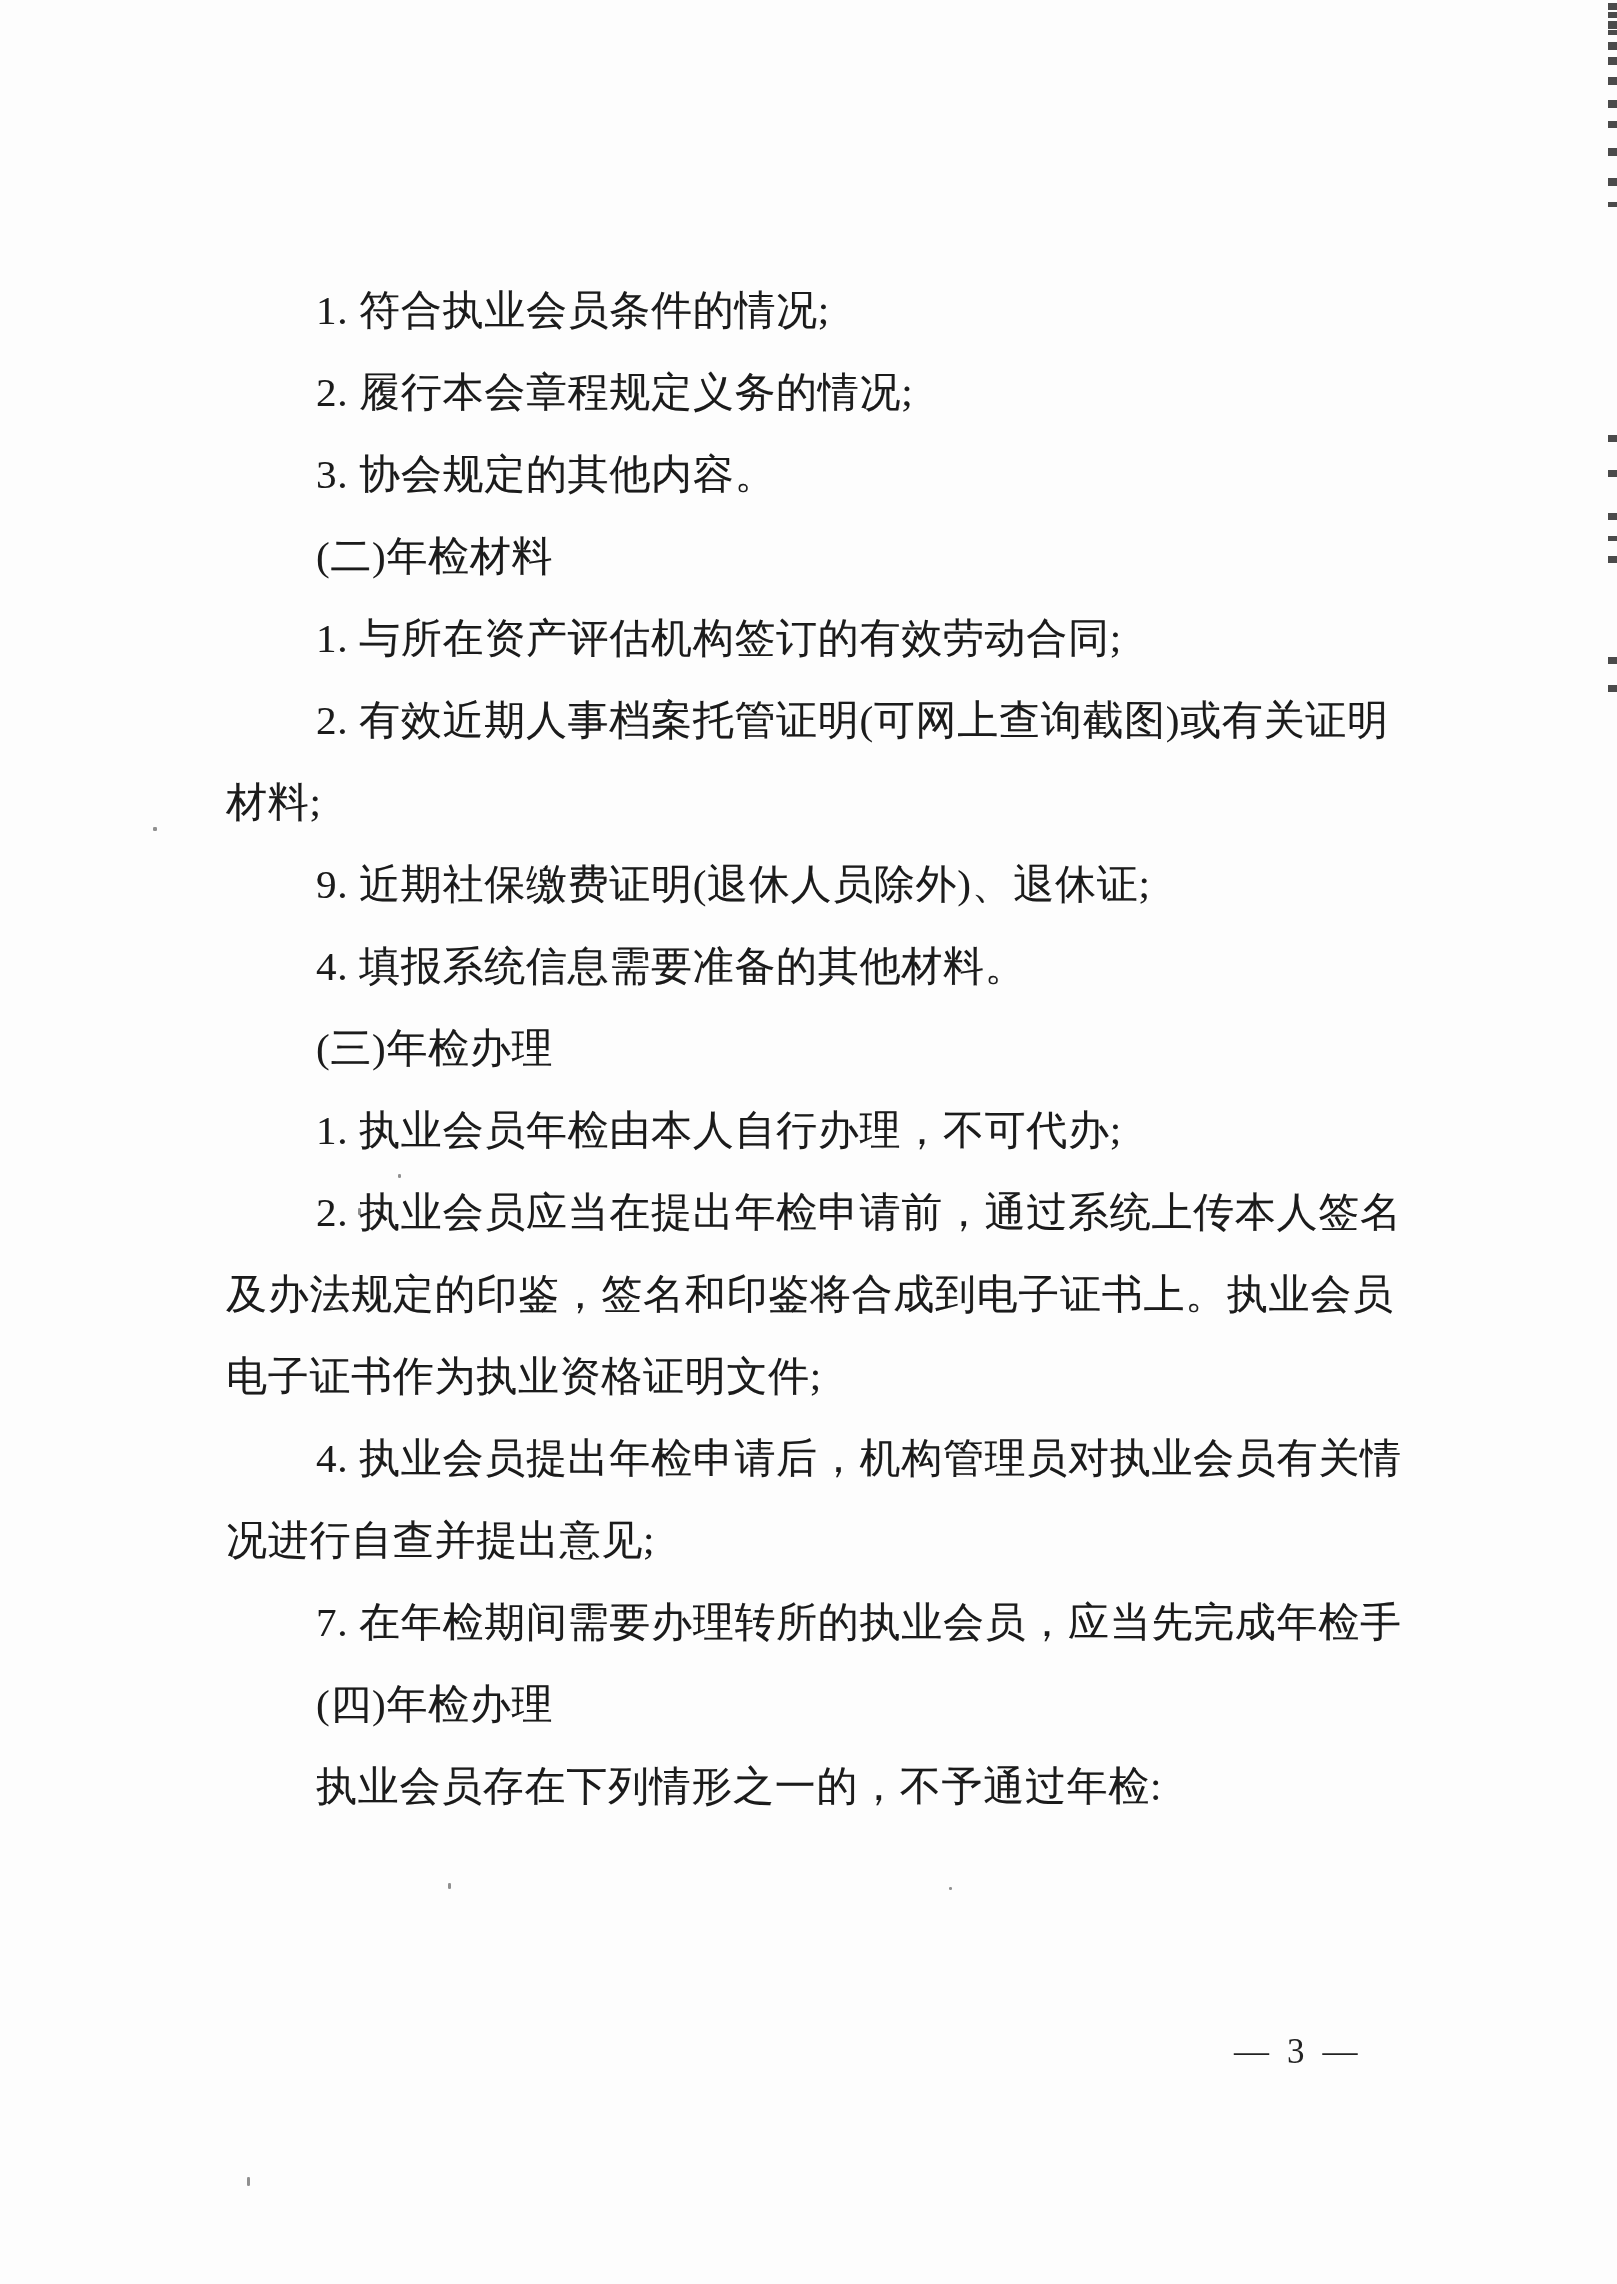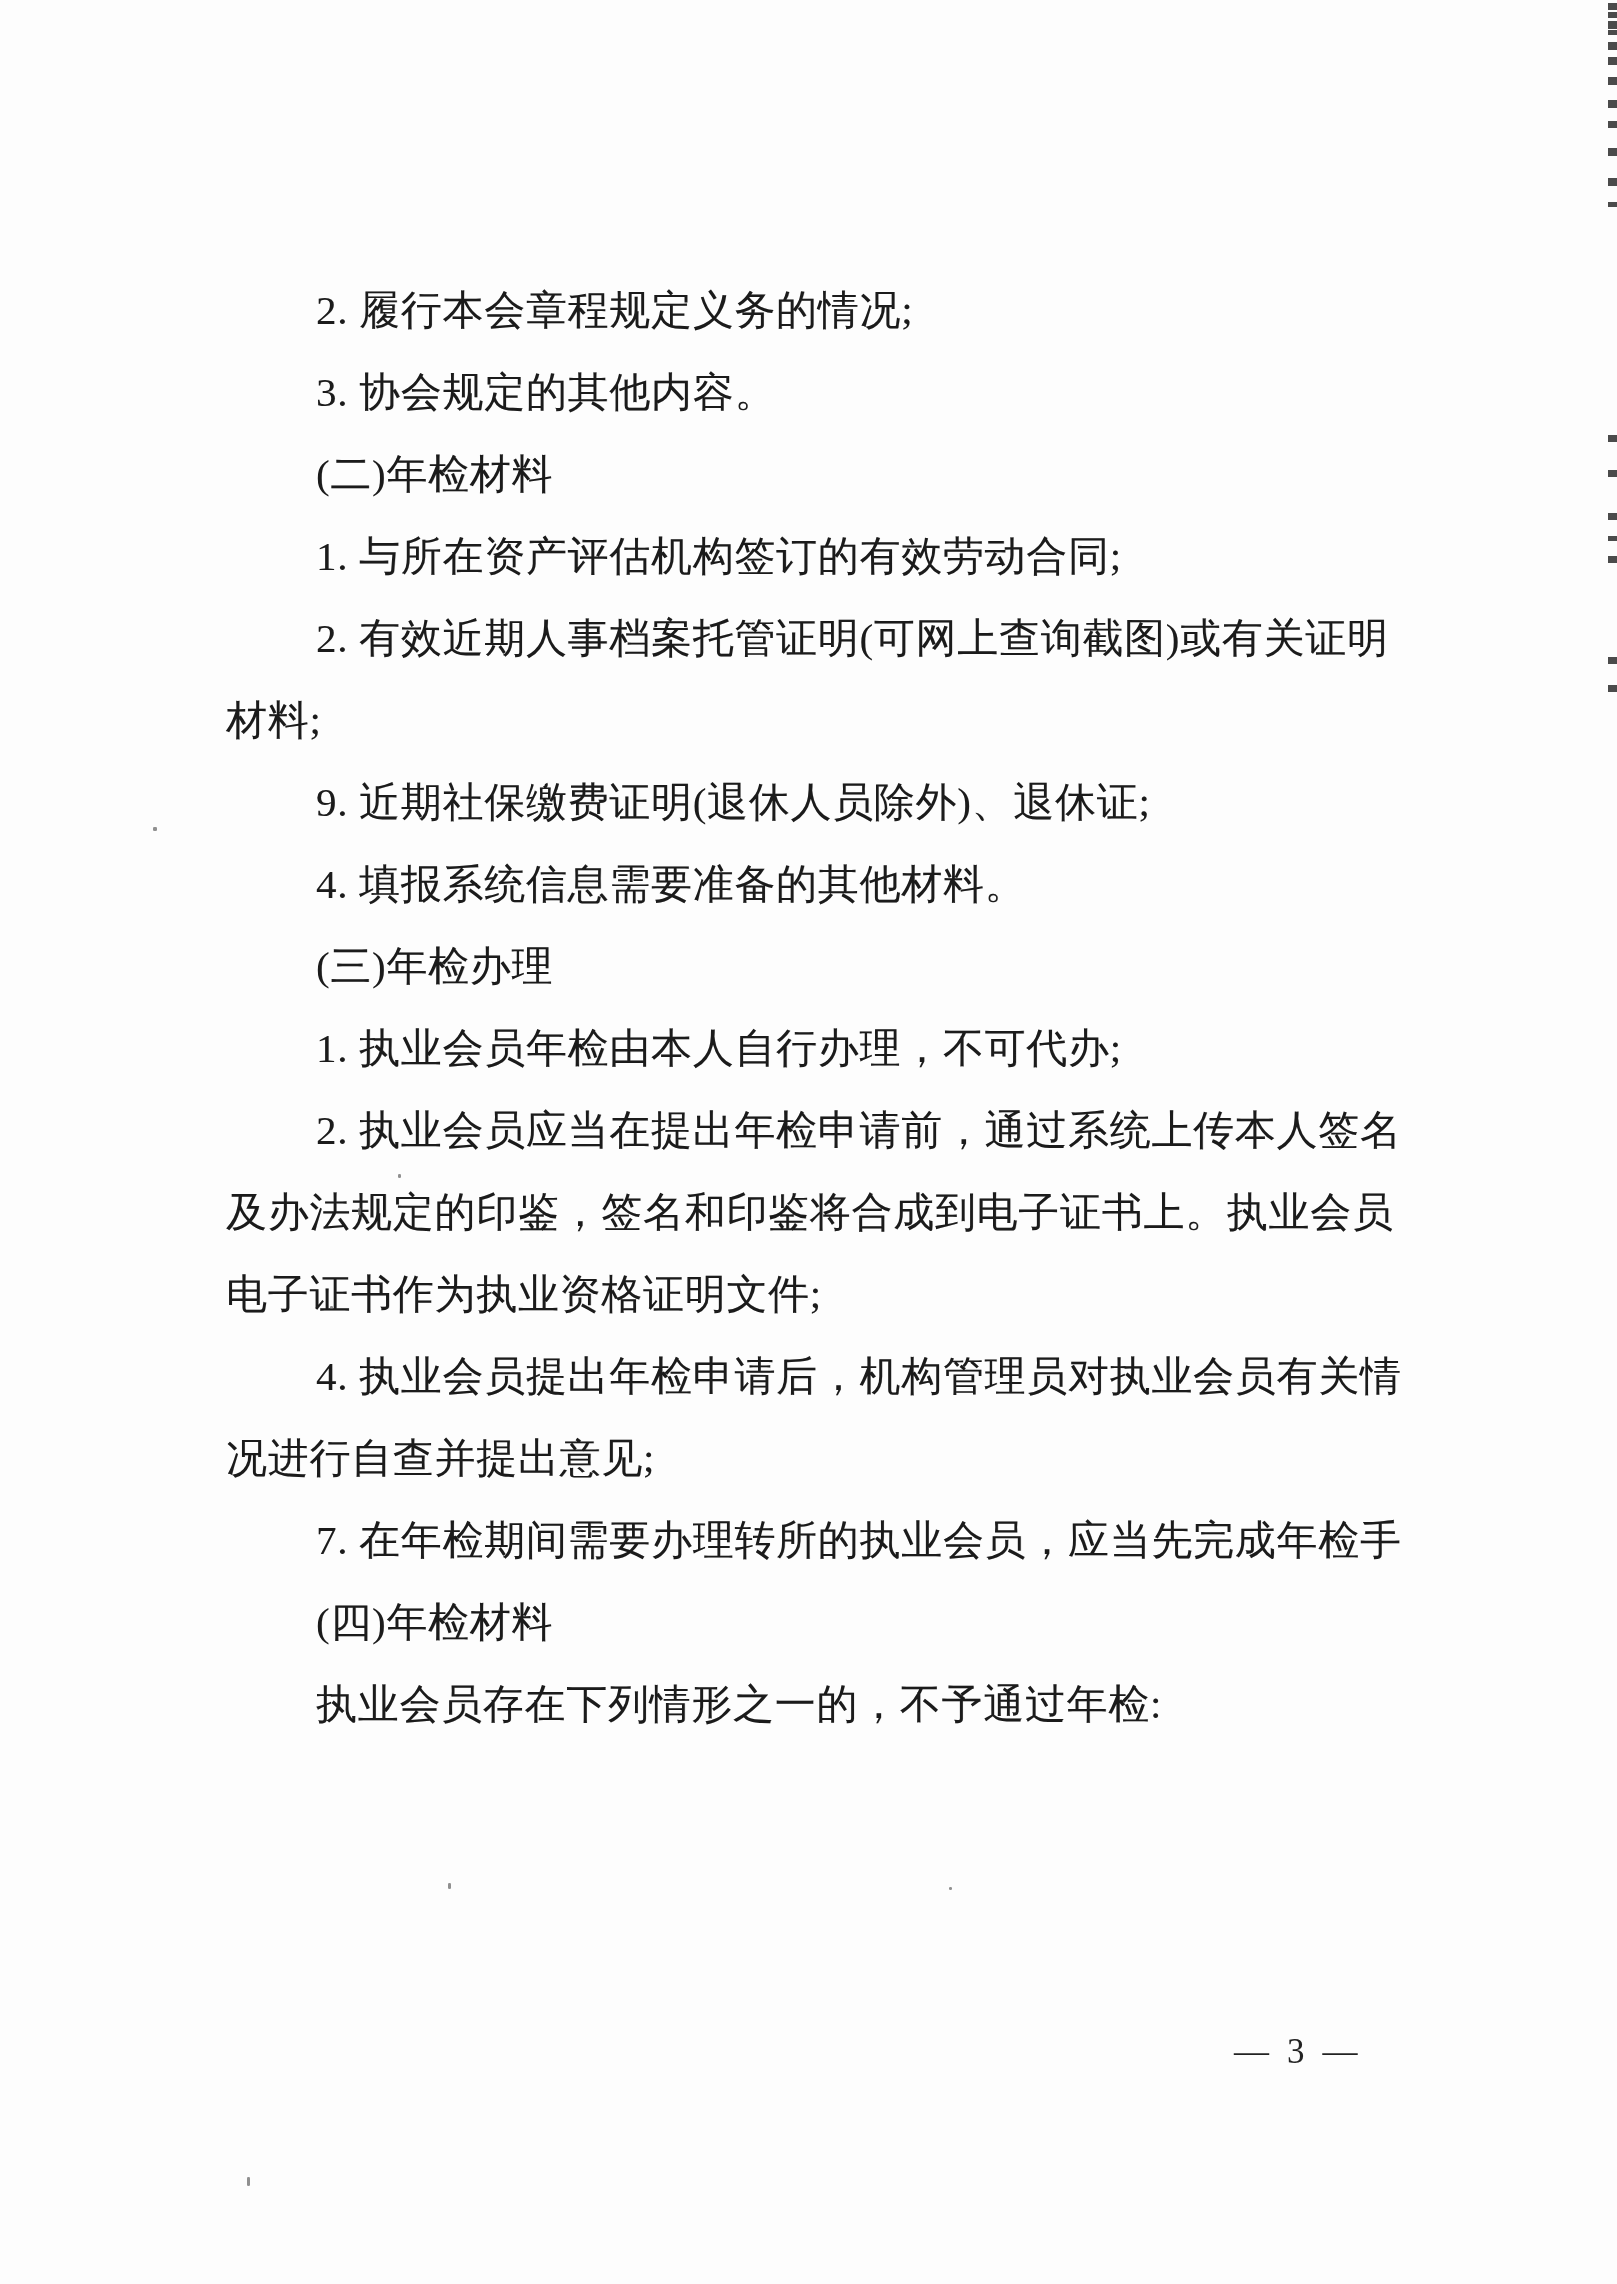--- a/index.html
+++ b/index.html
@@ -46,37 +46,38 @@
     position: absolute;
     background: #2c2c2c;
     opacity: 0.85;
   }
 </style>
 </head>
 <body>
 
 <div class="page" style="background: rgb(253, 253, 253);">
   <div class="text-block" id="text-block" style="color: rgb(27, 27, 27);">
+      <div class="line indent">1. 符合执业会员条件的情况;</div>
       <div class="line indent">2. 履行本会章程规定义务的情况;</div>
       <div class="line indent">3. 协会规定的其他内容。</div>
       <div class="line indent">(二)年检材料</div>
       <div class="line indent">1. 与所在资产评估机构签订的有效劳动合同;</div>
       <div class="line indent">2. 有效近期人事档案托管证明(可网上查询截图)或有关证明</div>
       <div class="line">材料;</div>
       <div class="line indent">9. 近期社保缴费证明(退休人员除外)、退休证;</div>
       <div class="line indent">4. 填报系统信息需要准备的其他材料。</div>
       <div class="line indent">(三)年检办理</div>
       <div class="line indent">1. 执业会员年检由本人自行办理，不可代办;</div>
       <div class="line indent">2. 执业会员应当在提出年检申请前，通过系统上传本人签名</div>
       <div class="line">及办法规定的印鉴，签名和印鉴将合成到电子证书上。执业会员</div>
       <div class="line">电子证书作为执业资格证明文件;</div>
       <div class="line indent">4. 执业会员提出年检申请后，机构管理员对执业会员有关情</div>
       <div class="line">况进行自查并提出意见;</div>
       <div class="line indent">7. 在年检期间需要办理转所的执业会员，应当先完成年检手</div>
-      <div class="line indent">(四)年检材料</div>
+      <div class="line indent">(四)年检办理</div>
       <div class="line indent">执业会员存在下列情形之一的，不予通过年检:</div>
     </div>
   <div class="page-number">— 3 —</div>
   <div id="artifact-layer">
       <div class="speck" style="left: 153px; top: 827px; width: 3.9px; height: 3.9px;"></div>
       <div class="speck" style="left: 398px; top: 1174px; width: 3.3px; height: 3.9px;"></div>
       <div class="speck" style="left: 358px; top: 1208px; width: 2.6px; height: 6.5px;"></div>
       <div class="speck" style="left: 330px; top: 1306px; width: 3.3px; height: 3.3px;"></div>
       <div class="speck" style="left: 448px; top: 1883px; width: 2.6px; height: 5.9px;"></div>
       <div class="speck" style="left: 949px; top: 1887px; width: 3.3px; height: 3.3px;"></div>

